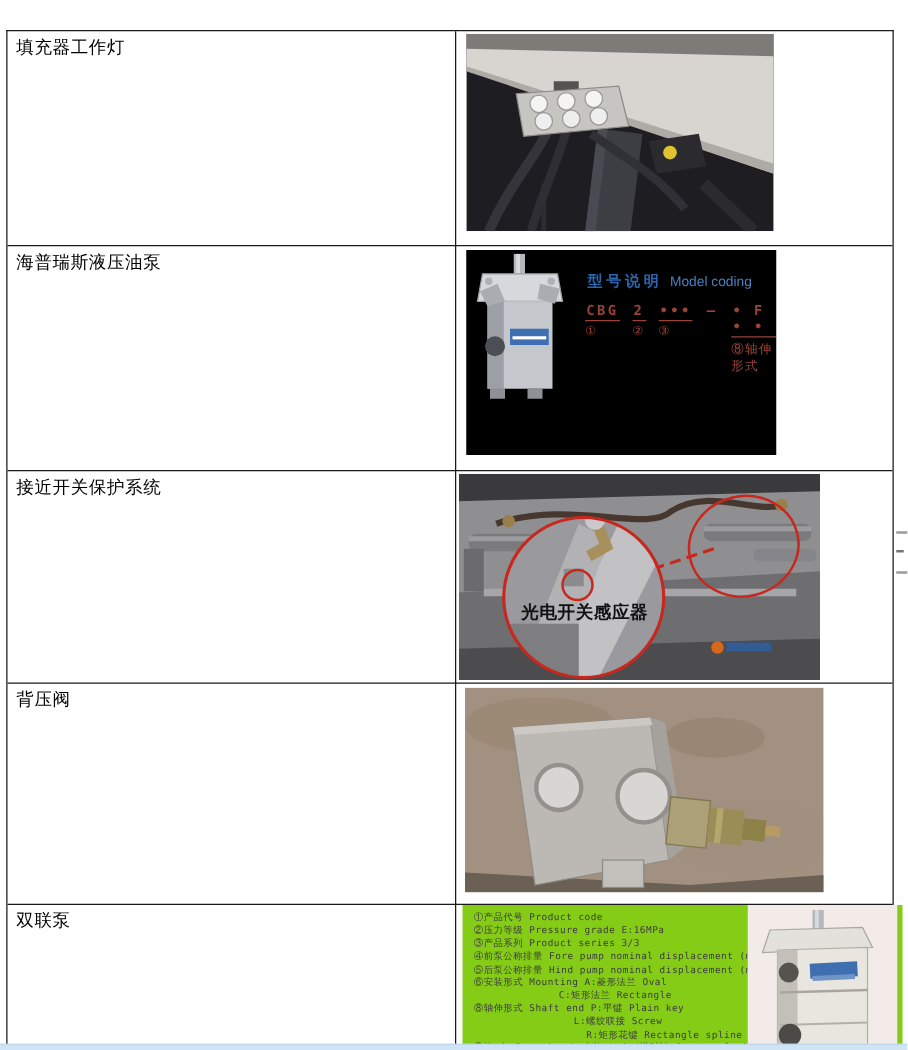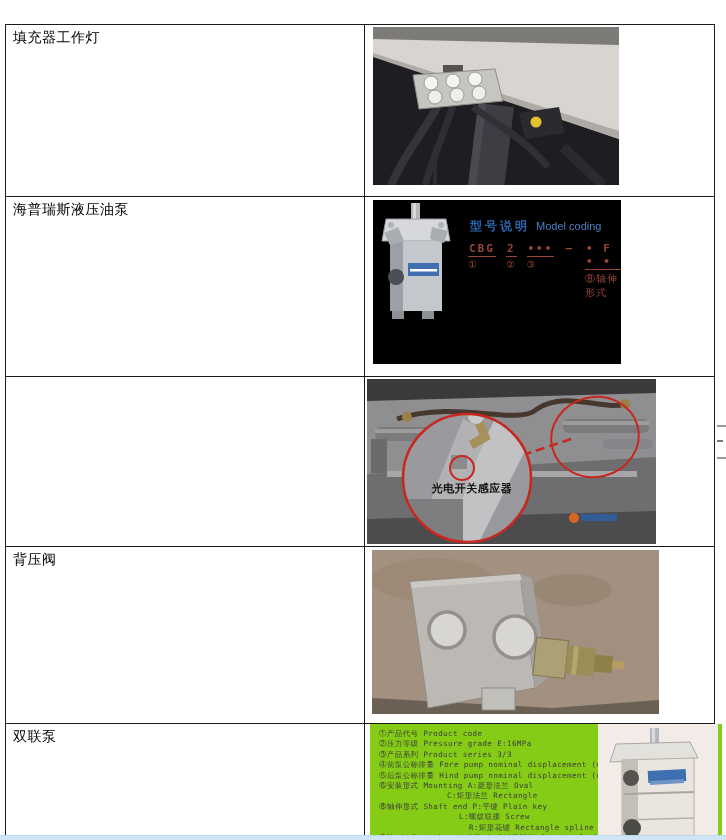--- a/index.html
+++ b/index.html
@@ -39,22 +39,22 @@
   
   .spec-block{position:absolute;left:9px;top:5px;width:250px;
     font-family:"DejaVu Sans Mono", monospace;font-size:7.5px;color:#3c3c3c;}
   .spec-block .line{height:10.4px;line-height:10.4px;white-space:nowrap;letter-spacing:0.4px;}
   .spec-block .ind1{padding-left:68px;}
   .spec-block .ind2{padding-left:80px;}
   .spec-block .ind3{padding-left:90px;}
 
   
   .prox-label{
-    position:absolute;left:50px;top:102px;width:110px;text-align:center;
-    font-size:11px;font-weight:bold;color:#111;letter-spacing:0.5px;
+    position:absolute;left:50px;top:102px;width:110px;text-align:left;
+    font-size:14px;font-weight:bold;color:#111;letter-spacing:0.5px;
   }
 
   
   .margin-marker{
     position:absolute;left:717px;top:425px;width:9px;height:34px;
     background:#ffffff;border-top:2px solid #9a9a9a;border-bottom:2px solid #9a9a9a;
     box-sizing:border-box;
   }
   .margin-marker .dash{position:absolute;left:0;top:13px;width:6px;height:2px;background:#777;}
 
@@ -150,20 +150,21 @@
           <span class="seg">
             <span class="t">• F • •</span>
             <span class="n">⑧轴伸形式</span>
           </span>
         </div>
       </div>
     </div>
   </div>
 
   <div class="row" style="top:352px;height:170px;">
+    <div class="cell-label">接近开关保护系统</div>
     <div class="cell-image">
       <div class="photo" style="left:2px;top:2px;width:289px;height:165px;">
         <svg width="289" height="165" viewBox="0 0 289 165">
           <rect width="289" height="165" fill="#8f8f92"></rect>
           <polygon points="0,0 289,0 289,14 0,22" fill="#3a3a3c"></polygon>
           <rect x="0" y="130" width="289" height="35" fill="#4c4c4e"></rect>
           <polygon points="0,95 289,78 289,132 0,140" fill="#6e6e71"></polygon>
           <rect x="20" y="92" width="250" height="6" fill="#a6a6a9"></rect>
           <g>
             <rect x="8" y="48" width="78" height="14" rx="6" fill="#7b7b7e"></rect>

